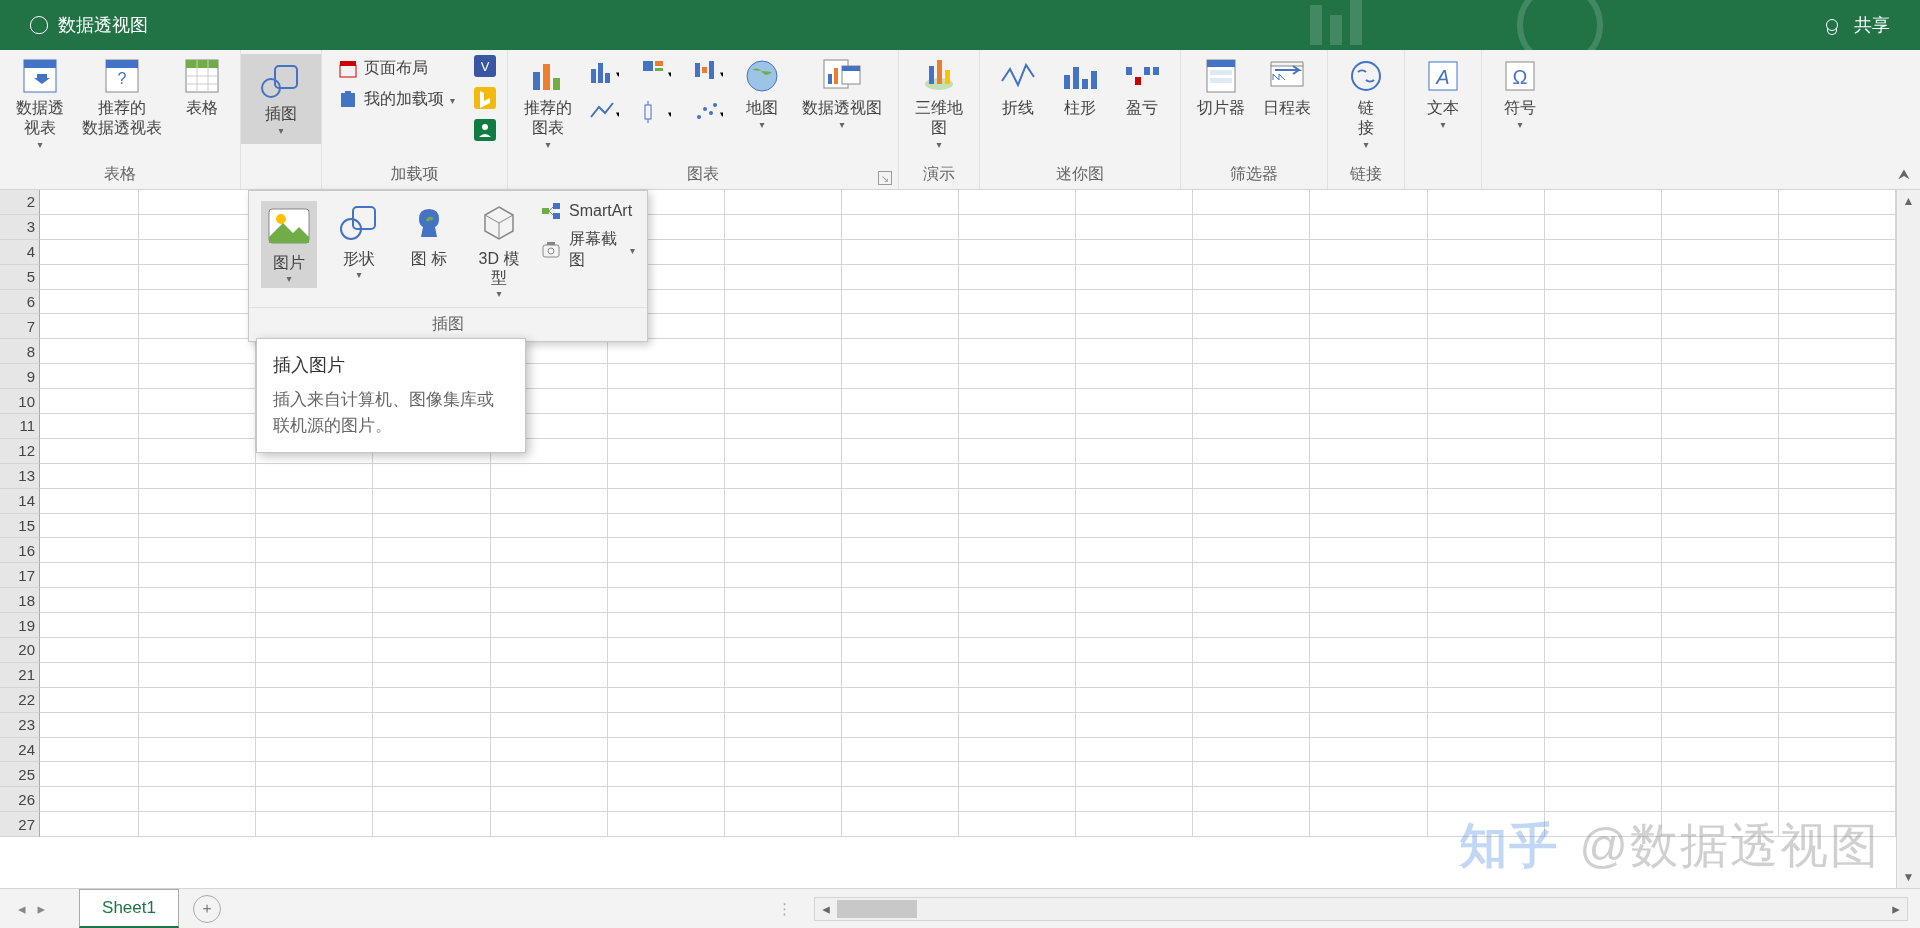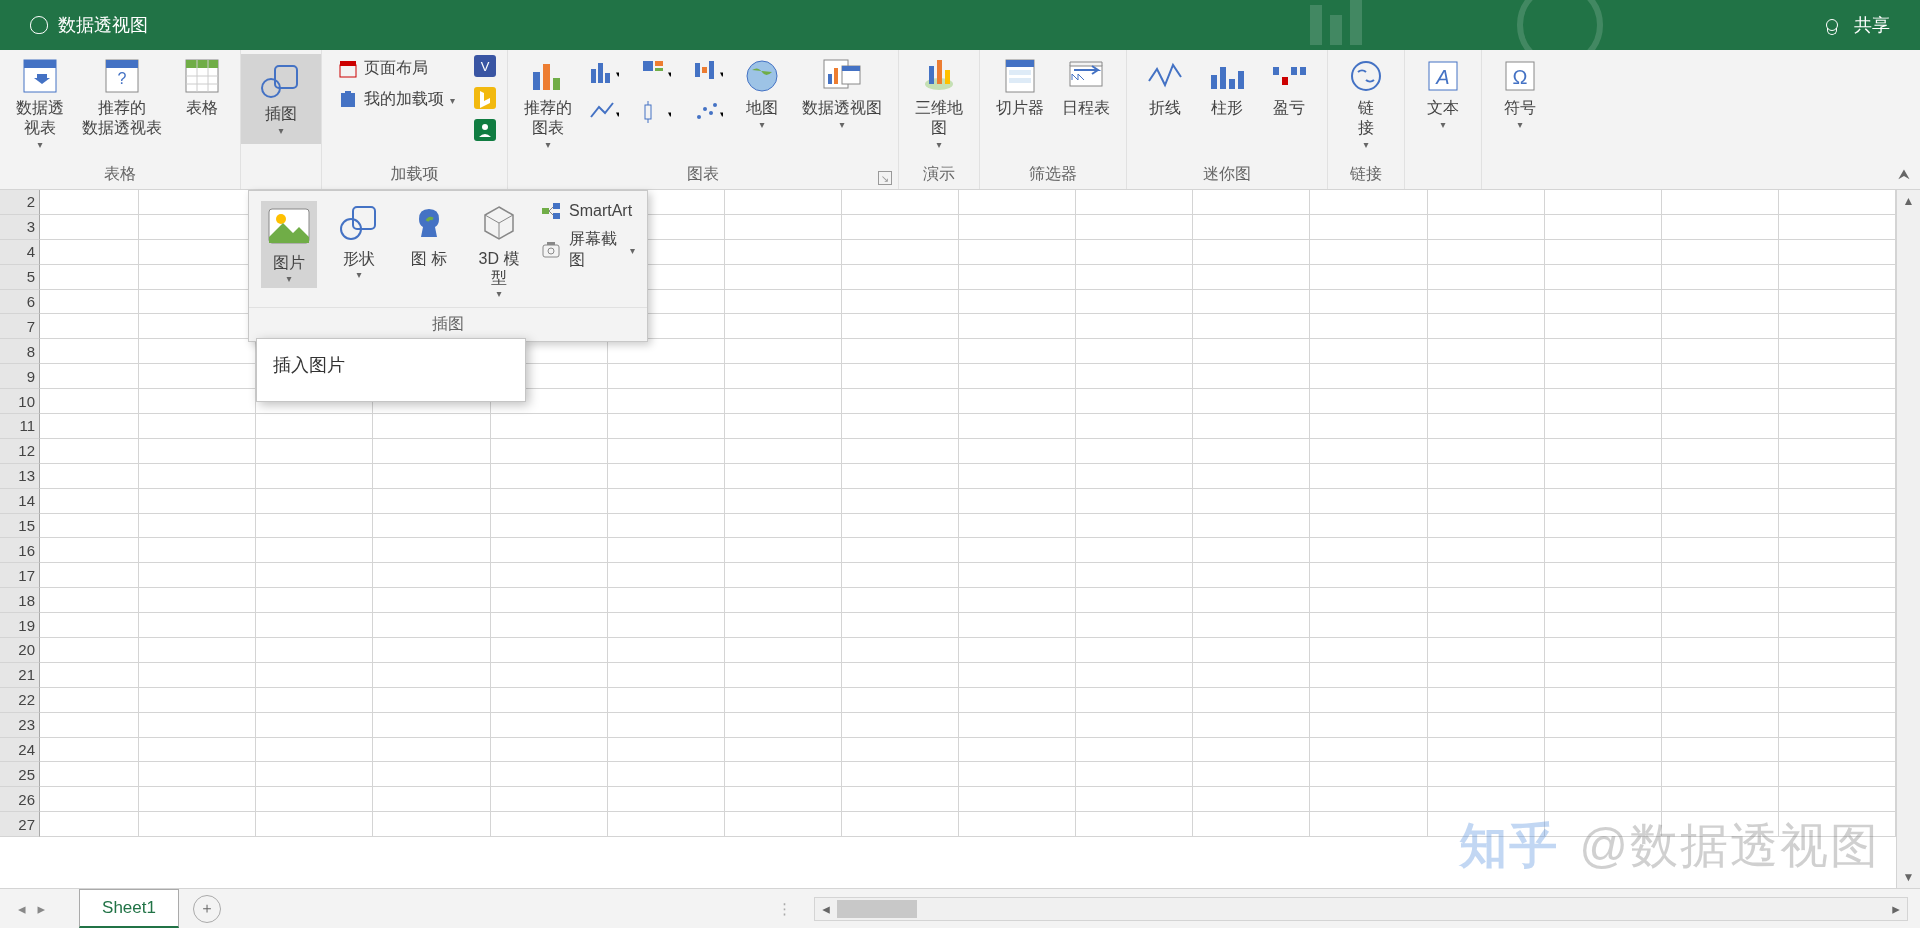--- a/index.html
+++ b/index.html
@@ -300,20 +300,56 @@
           <span class="dd">▾</span>
       </div>
     </div>
     <div class="group-label">演示</div>
   </div>
 
   <div class="group">
     <div class="group-body">
       <div class="bigbtn">
         <span class="ico">
+            <svg width="36" height="30">
+              <polyline points="2,20 10,8 18,24 26,4 34,16" fill="none" stroke="#4472c4" stroke-width="2"></polyline>
+            </svg>
+          </span>
+        <span class="lbl">折线</span>
+      </div>
+      <div class="bigbtn">
+        <span class="ico">
+            <svg width="36" height="30">
+              <rect x="2" y="14" width="6" height="14" fill="#4472c4"></rect>
+              <rect x="11" y="6" width="6" height="22" fill="#4472c4"></rect>
+              <rect x="20" y="18" width="6" height="10" fill="#4472c4"></rect>
+              <rect x="29" y="10" width="6" height="18" fill="#4472c4"></rect>
+            </svg>
+          </span>
+        <span class="lbl">柱形</span>
+      </div>
+      <div class="bigbtn">
+        <span class="ico">
+            <svg width="36" height="30">
+              <rect x="2" y="6" width="6" height="8" fill="#4472c4"></rect>
+              <rect x="11" y="16" width="6" height="8" fill="#c00"></rect>
+              <rect x="20" y="6" width="6" height="8" fill="#4472c4"></rect>
+              <rect x="29" y="6" width="6" height="8" fill="#4472c4"></rect>
+            </svg>
+          </span>
+        <span class="lbl">盈亏</span>
+      </div>
+    </div>
+    <div class="group-label">迷你图</div>
+  </div>
+
+  <div class="group">
+    <div class="group-body">
+      <div class="bigbtn">
+        <span class="ico">
             <svg width="36" height="36">
               <rect x="4" y="2" width="28" height="32" fill="#fff" stroke="#888"></rect>
               <rect x="4" y="2" width="28" height="7" fill="#4472c4"></rect>
               <rect x="7" y="12" width="22" height="5" fill="#deebf7"></rect>
               <rect x="7" y="20" width="22" height="5" fill="#deebf7"></rect>
             </svg>
           </span>
         <span class="lbl">切片器</span>
       </div>
       <div class="bigbtn">
@@ -322,56 +358,20 @@
               <rect x="2" y="8" width="32" height="20" fill="#fff" stroke="#888"></rect>
               <path d="M2 4 l32 0 M2 4 l0 4 M34 4 l0 4" stroke="#888"></path>
               <path d="M6 12 l24 0 l-6 -4 m6 4 l-6 4" stroke="#4472c4" fill="none" stroke-width="2"></path>
               <path d="M4 22 l0 -6 l6 6 l0 -6 l6 6" stroke="#4472c4" fill="none"></path>
             </svg>
           </span>
         <span class="lbl">日程表</span>
       </div>
     </div>
     <div class="group-label">筛选器</div>
-  </div>
-
-  <div class="group">
-    <div class="group-body">
-      <div class="bigbtn">
-        <span class="ico">
-            <svg width="36" height="30">
-              <polyline points="2,20 10,8 18,24 26,4 34,16" fill="none" stroke="#4472c4" stroke-width="2"></polyline>
-            </svg>
-          </span>
-        <span class="lbl">折线</span>
-      </div>
-      <div class="bigbtn">
-        <span class="ico">
-            <svg width="36" height="30">
-              <rect x="2" y="14" width="6" height="14" fill="#4472c4"></rect>
-              <rect x="11" y="6" width="6" height="22" fill="#4472c4"></rect>
-              <rect x="20" y="18" width="6" height="10" fill="#4472c4"></rect>
-              <rect x="29" y="10" width="6" height="18" fill="#4472c4"></rect>
-            </svg>
-          </span>
-        <span class="lbl">柱形</span>
-      </div>
-      <div class="bigbtn">
-        <span class="ico">
-            <svg width="36" height="30">
-              <rect x="2" y="6" width="6" height="8" fill="#4472c4"></rect>
-              <rect x="11" y="16" width="6" height="8" fill="#c00"></rect>
-              <rect x="20" y="6" width="6" height="8" fill="#4472c4"></rect>
-              <rect x="29" y="6" width="6" height="8" fill="#4472c4"></rect>
-            </svg>
-          </span>
-        <span class="lbl">盈亏</span>
-      </div>
-    </div>
-    <div class="group-label">迷你图</div>
   </div>
 
   <div class="group">
     <div class="group-body">
       <div class="bigbtn">
         <span class="ico">
             <svg width="36" height="36">
               <ellipse cx="18" cy="18" rx="14" ry="14" fill="none" stroke="#4472c4" stroke-width="2"></ellipse>
               <path d="M10 14 a6 6 0 0 1 8 0 M18 22 a6 6 0 0 0 8 0" stroke="#4472c4" fill="none" stroke-width="2"></path>
             </svg>
@@ -992,20 +992,21 @@
         <span>屏幕截图</span>
         <span class="dd">▾</span>
       </div>
     </div>
   </div>
   <div class="dropdown-label">插图</div>
 </div>
 
 <div class="tooltip">
   <div class="tooltip-title">插入图片</div>
+  <div class="tooltip-desc">插入来自计算机、图像集库或联机源的图片。</div>
 </div>
 
 <div class="watermark">
   <span class="zhihu">知乎</span><span>@数据透视图</span>
 </div>
 
 <div class="statusbar">
   <div class="sheetnav">
     <span>◂</span>
     <span>▸</span>

